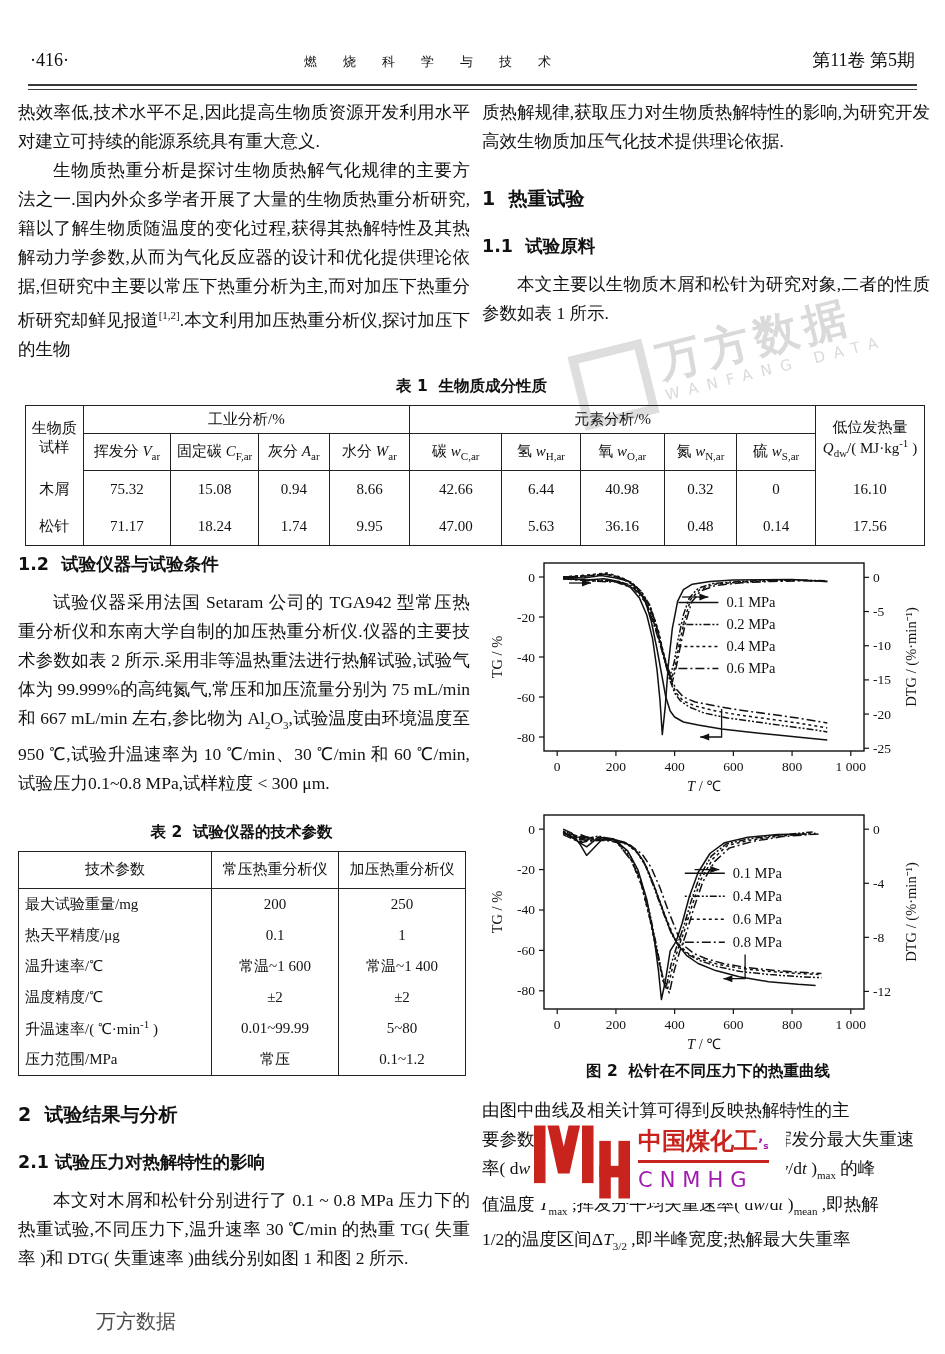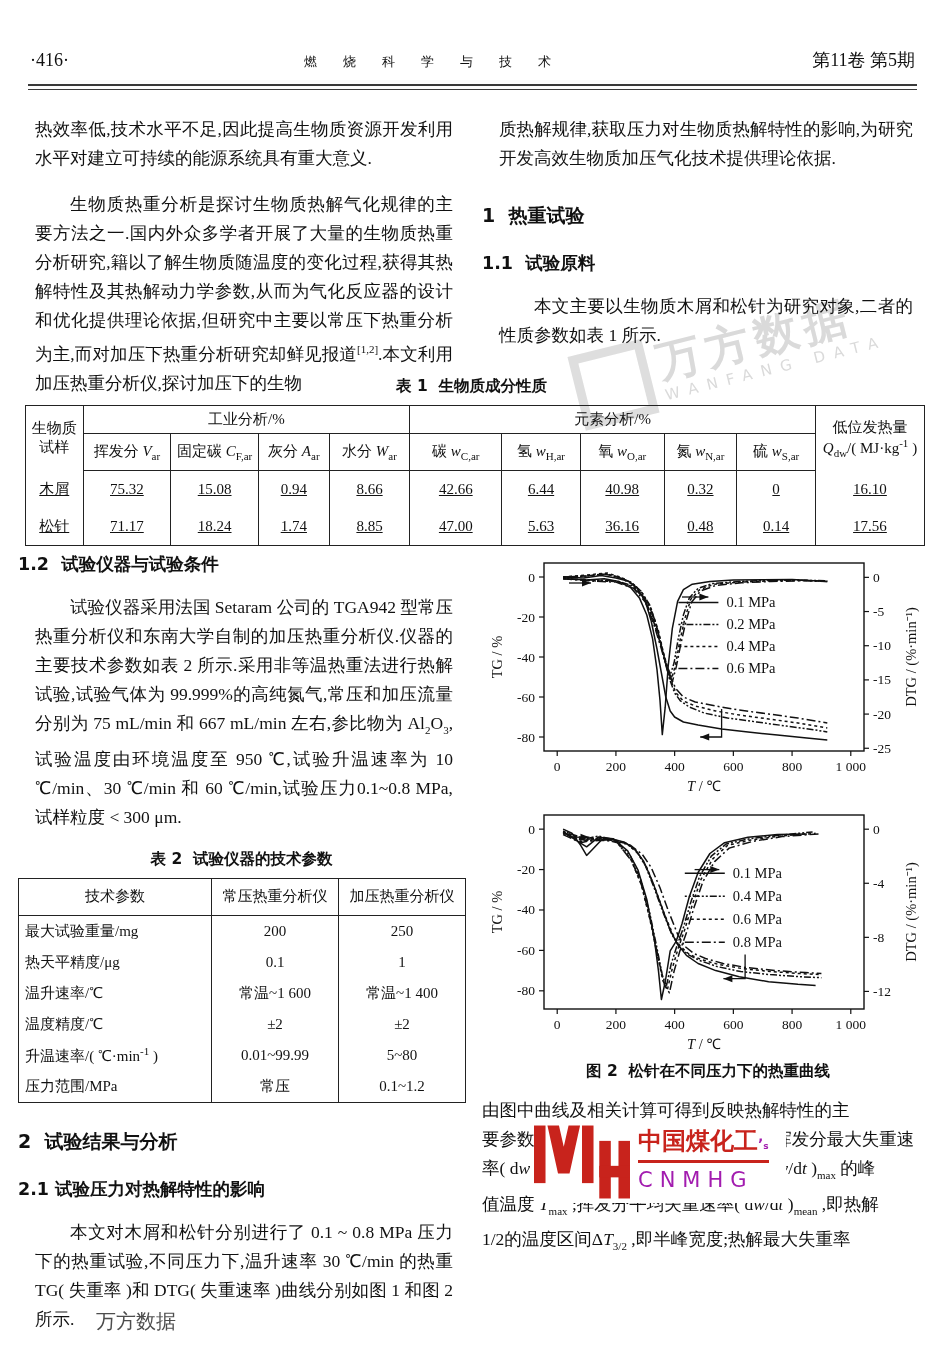--- a/index.html
+++ b/index.html
@@ -9,38 +9,38 @@
   .hdr{position:absolute;left:30px;right:30px;top:48px;display:flex;align-items:baseline;
        justify-content:space-between;font-size:18px;}
   .hdr .journal{letter-spacing:26px;font-size:13px;}
   .rule{position:absolute;left:28px;right:28px;top:84px;height:3px;
         border-top:2.5px solid #3a3a3a;border-bottom:1px solid #3a3a3a;}
   
   .colLT{position:absolute;left:18px;top:98px;width:452px;}
   .colRT{position:absolute;left:482px;top:98px;width:448px;}
   .colLB{position:absolute;left:18px;top:552px;width:452px;}
   .colRB{position:absolute;left:482px;top:553px;width:452px;}
-  p.body{font-size:17.5px;line-height:29px;text-align:justify;margin:17px;text-indent:2em;}
+  p.body{font-size:17.5px;line-height:29px;text-align:justify;margin:0;text-indent:2em;}
   p.noind{text-indent:0;}
   h2.sec{font-family:"DejaVu Sans","Liberation Sans",sans-serif;font-weight:bold;
          font-size:19px;margin:30px 0 22px 0;}
   h3.sub{font-family:"DejaVu Sans","Liberation Sans",sans-serif;font-weight:bold;
          font-size:17.5px;margin:22px 0 12px 0;}
   
   .tbl-title{font-family:"DejaVu Sans","Liberation Sans",sans-serif;font-weight:bold;
              font-size:15.5px;text-align:center;margin:0 0 8px 0;}
   table{border-collapse:collapse;table-layout:fixed;}
   #table1{position:absolute;left:25px;top:376px;width:893px;}
   #table1 table{width:900px;border:1.5px solid #222;font-size:15px;}
   #table1 td{border-left:1px solid #222;border-right:1px solid #222;text-align:center;padding:0 2px;}
   #table1 tr.gh td{height:27px;}
   #table1 tr.gh td.line{border-bottom:1px solid #222;}
   #table1 tr.sh td{height:36px;border-bottom:1px solid #222;}
-  #table1 tr.dr td{height:37px;text-decoration:underline;}
-  #table2{width:447px;margin-top:16px;}
+  #table1 tr.dr td{height:37px;}
+  #table2{width:447px;margin-top:24px;}
   #table2 table{width:447px;border:1.5px solid #222;font-size:15px;}
   #table2 td{border-left:1px solid #222;border-right:1px solid #222;text-align:center;padding:0 6px;}
   #table2 tr.hd td{height:36px;border-bottom:1px solid #222;}
   #table2 tr.dr td{height:31px;}
   #table2 td.lft{text-align:left;}
   sub{font-size:11px;} sup{font-size:11px;}
   
   .figcap{font-family:"DejaVu Sans","Liberation Sans",sans-serif;font-weight:bold;
           font-size:15.5px;text-align:center;margin:6px 0 14px 0;}
   svg.chart{display:block;}
@@ -150,21 +150,21 @@
         <td>40.98</td>
         <td>0.32</td>
         <td>0</td>
         <td>16.10</td>
       </tr>
       <tr class="dr">
         <td>松针</td>
         <td>71.17</td>
         <td>18.24</td>
         <td>1.74</td>
-        <td>8.85</td>
+        <td>9.95</td>
         <td>47.00</td>
         <td>5.63</td>
         <td>36.16</td>
         <td>0.48</td>
         <td>0.14</td>
         <td>17.56</td>
       </tr>
     </tbody>
       </table>
   </div>

